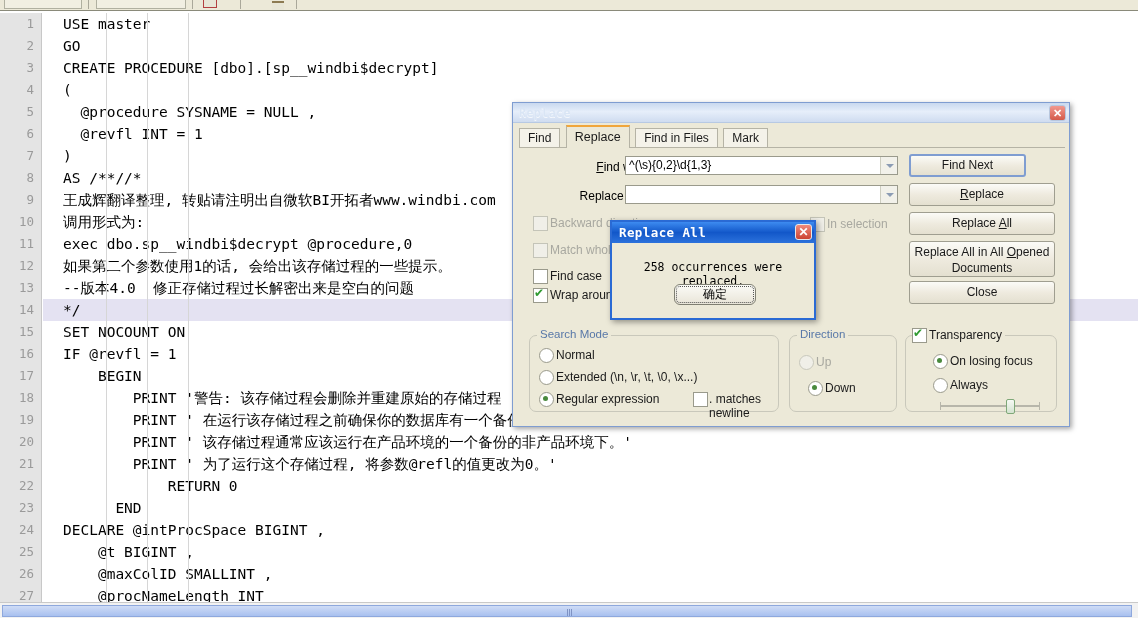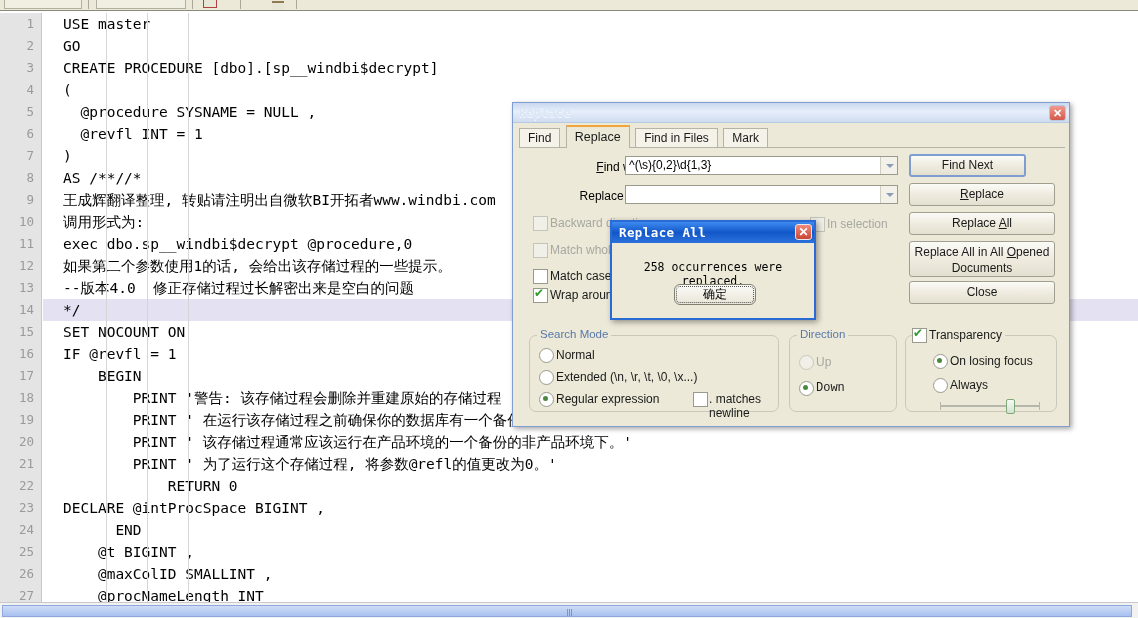--- a/index.html
+++ b/index.html
@@ -416,22 +416,22 @@
         <div class="cl">--版本4.0  修正存储过程过长解密出来是空白的问题</div>
         <div class="cl current">*/</div>
         <div class="cl">SET NOCOUNT ON</div>
         <div class="cl">IF @revfl = 1</div>
         <div class="cl">    BEGIN</div>
         <div class="cl">        PRINT '警告: 该存储过程会删除并重建原始的存储过程</div>
         <div class="cl">        PRINT ' 在运行该存储过程之前确保你的数据库有一个备份。'</div>
         <div class="cl">        PRINT ' 该存储过程通常应该运行在产品环境的一个备份的非产品环境下。'</div>
         <div class="cl">        PRINT ' 为了运行这个存储过程, 将参数@refl的值更改为0。'</div>
         <div class="cl">            RETURN 0</div>
+        <div class="cl">      END</div>
         <div class="cl">DECLARE @intProcSpace BIGINT ,</div>
-        <div class="cl">      END</div>
         <div class="cl">    @t BIGINT ,</div>
         <div class="cl">    @maxColID SMALLINT ,</div>
         <div class="cl">    @procNameLength INT</div>
       </div>
   </div>
 
   <div class="hscroll">
     <div class="thumb">
       <div class="grip"></div>
     </div>
@@ -468,21 +468,21 @@
       <span class="arrow"></span>
     </div>
 
     <div class="cb dim" style="left:20px; top:113px;">
       <span>Backward direction</span>
     </div>
     <div class="cb dim" style="left:20px; top:140px;">
       <span>Match whole word only</span>
     </div>
     <div class="cb" style="left:20px; top:166px;">
-      <span>Match case</span>
+      <span>Find case</span>
     </div>
     <div class="cb on" style="left:20px; top:185px;">
       <span>Wrap around</span>
     </div>
     <div class="cb dim" style="left:297px; top:114px;">
       <span>In selection</span>
     </div>
 
     <div class="group" style="left:16px; top:232px; width:250px; height:77px;">
       <span class="gl">Search Mode</span>
@@ -498,21 +498,21 @@
       <div class="cb" style="left:163px; top:56px; padding-left:16px;">
         <span>. matches newline</span>
       </div>
     </div>
 
     <div class="group" style="left:276px; top:232px; width:108px; height:77px;">
       <span class="gl">Direction</span>
       <div class="rb dim" style="left:9px; top:19px;text-align:center;">
         <span>Up</span>
       </div>
-      <div class="rb on" style="left:9px; top:45px;font-family:Liberation Mono, monospace;">
+      <div class="rb on" style="left:18px; top:45px;">
         <span>Down</span>
       </div>
     </div>
 
     <div class="group" style="left:392px; top:232px; width:152px; height:77px;">
       <div class="cb on" style="left:6px; top:-8px; background:#ece9d8; padding-right:3px;">
         <span>Transparency</span>
       </div>
       <div class="rb on" style="left:27px; top:18px;">
         <span>On losing focus</span>

